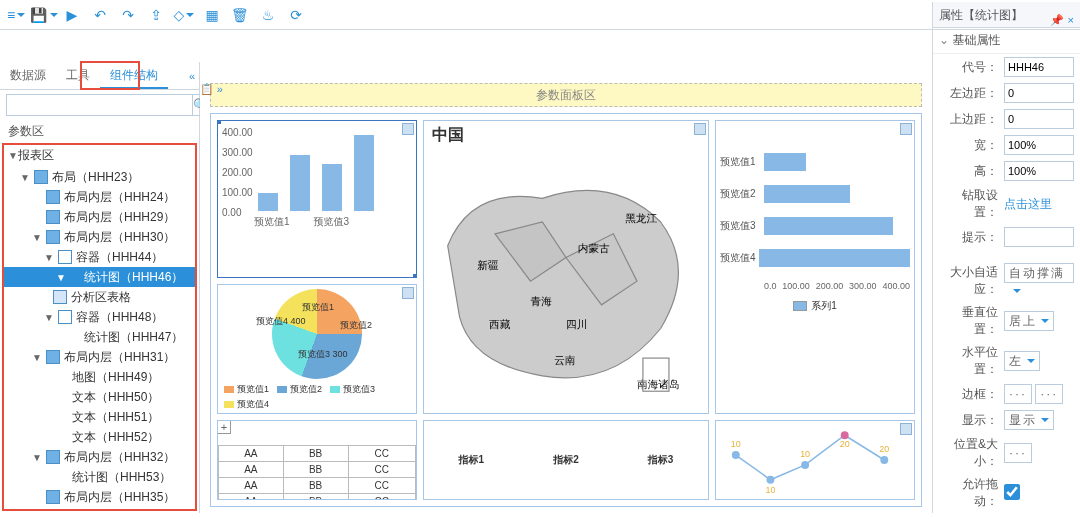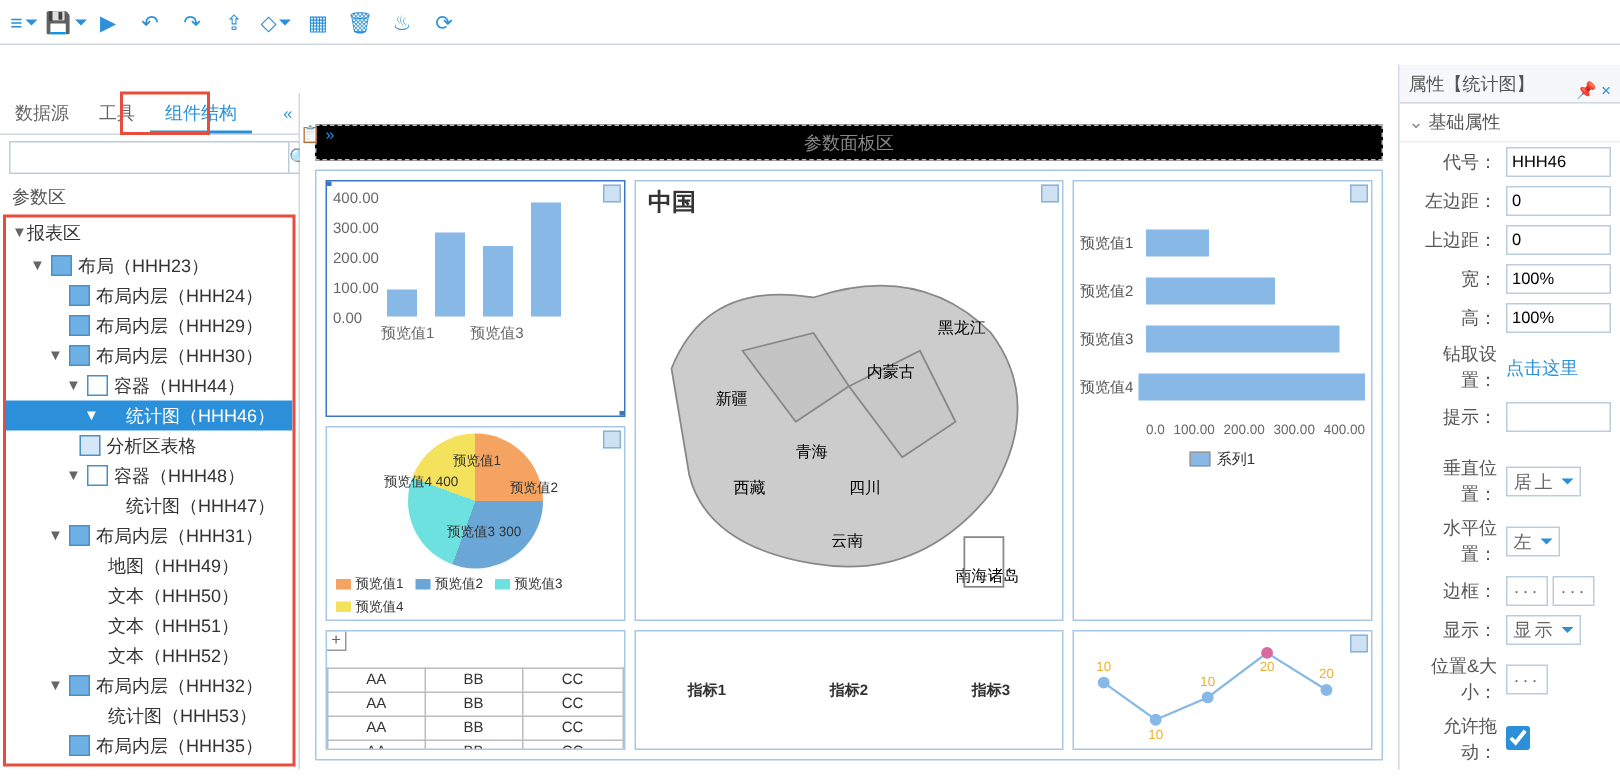--- a/index.html
+++ b/index.html
@@ -32,21 +32,21 @@
 .node .ic { width: 14px; height: 14px; margin: 0 4px; display: inline-block; background: #6fb1e4; border: 1px solid #4a90c7; }
 .node .ic.box { background: #fff; }
 .node .ic.grid { background: #d4e6f7; }
 .node.sel { background: #2b90d9; color: #fff; }
 .node.sel .ar, .node.sel .ic { color: #fff; border-color: #fff; }
 .d0{padding-left:4px}.d1{padding-left:16px}.d2{padding-left:28px}.d3{padding-left:40px}.d4{padding-left:52px}.d5{padding-left:35px}
 
 
 .center { flex: 1; position: relative; background: #fff; display: flex; flex-direction: column; }
 .gutter { position: absolute; left: 0; top: 6px; color: #2b90d9; font-size: 11px; }
-.param { margin: 6px 10px; height: 24px; border: 1px dashed #bbb; text-align: center; line-height: 22px; color: #888; background: #000000; }
+.param { margin: 6px 10px; height: 24px; border: 1px dashed #bbb; text-align: center; line-height: 22px; color: #888; background: #fef9c3; }
 .canvas { flex: 1; margin: 0 10px 6px 10px; border: 1px solid #a8c7e8; padding: 6px; display: grid; grid-template-columns: 200px 1fr 200px; grid-template-rows: 1fr 130px 80px; gap: 6px; position: relative; }
 .widget { border: 1px solid #a8c7e8; position: relative; background: #fff; overflow: hidden; }
 .widget.sel { border: 1px solid #3b74c1; }
 .widget.sel::before, .widget.sel::after { content: ""; position: absolute; width: 6px; height: 6px; background: #3b74c1; }
 .widget.sel::before { left: -3px; top: -3px; } .widget.sel::after { right: -3px; bottom: -3px; }
 .wic { position: absolute; top: 2px; right: 2px; width: 12px; height: 12px; background: #cde1f3; border: 1px solid #8ab3d6; }
 
 .barchart { grid-column:1; grid-row:1; }
 .map { grid-column:2; grid-row:1 / span 2; }
 .hbar { grid-column:3; grid-row:1 / span 2; }
@@ -393,20 +393,24 @@
     <div class="prop">
         <div class="plab">钻取设置：</div>
         <div class="pval"><span class="link">点击这里</span></div>
       </div>
     <div class="prop">
         <div class="plab">提示：</div>
         <div class="pval"><input value="" style=""></div>
       </div>
     <div style="height:10px"></div>
     <div class="prop">
+        <div class="plab">大小自适应：</div>
+        <div class="pval"><span class="ddot car">自动撑满</span></div>
+      </div>
+    <div class="prop">
         <div class="plab">垂直位置：</div>
         <div class="pval"><span class="ddot car">居上</span></div>
       </div>
     <div class="prop">
         <div class="plab">水平位置：</div>
         <div class="pval"><span class="ddot car">左</span></div>
       </div>
     <div class="prop">
         <div class="plab">边框：</div>
         <div class="pval"><span class="ddot">···</span> <span class="ddot">···</span></div>

